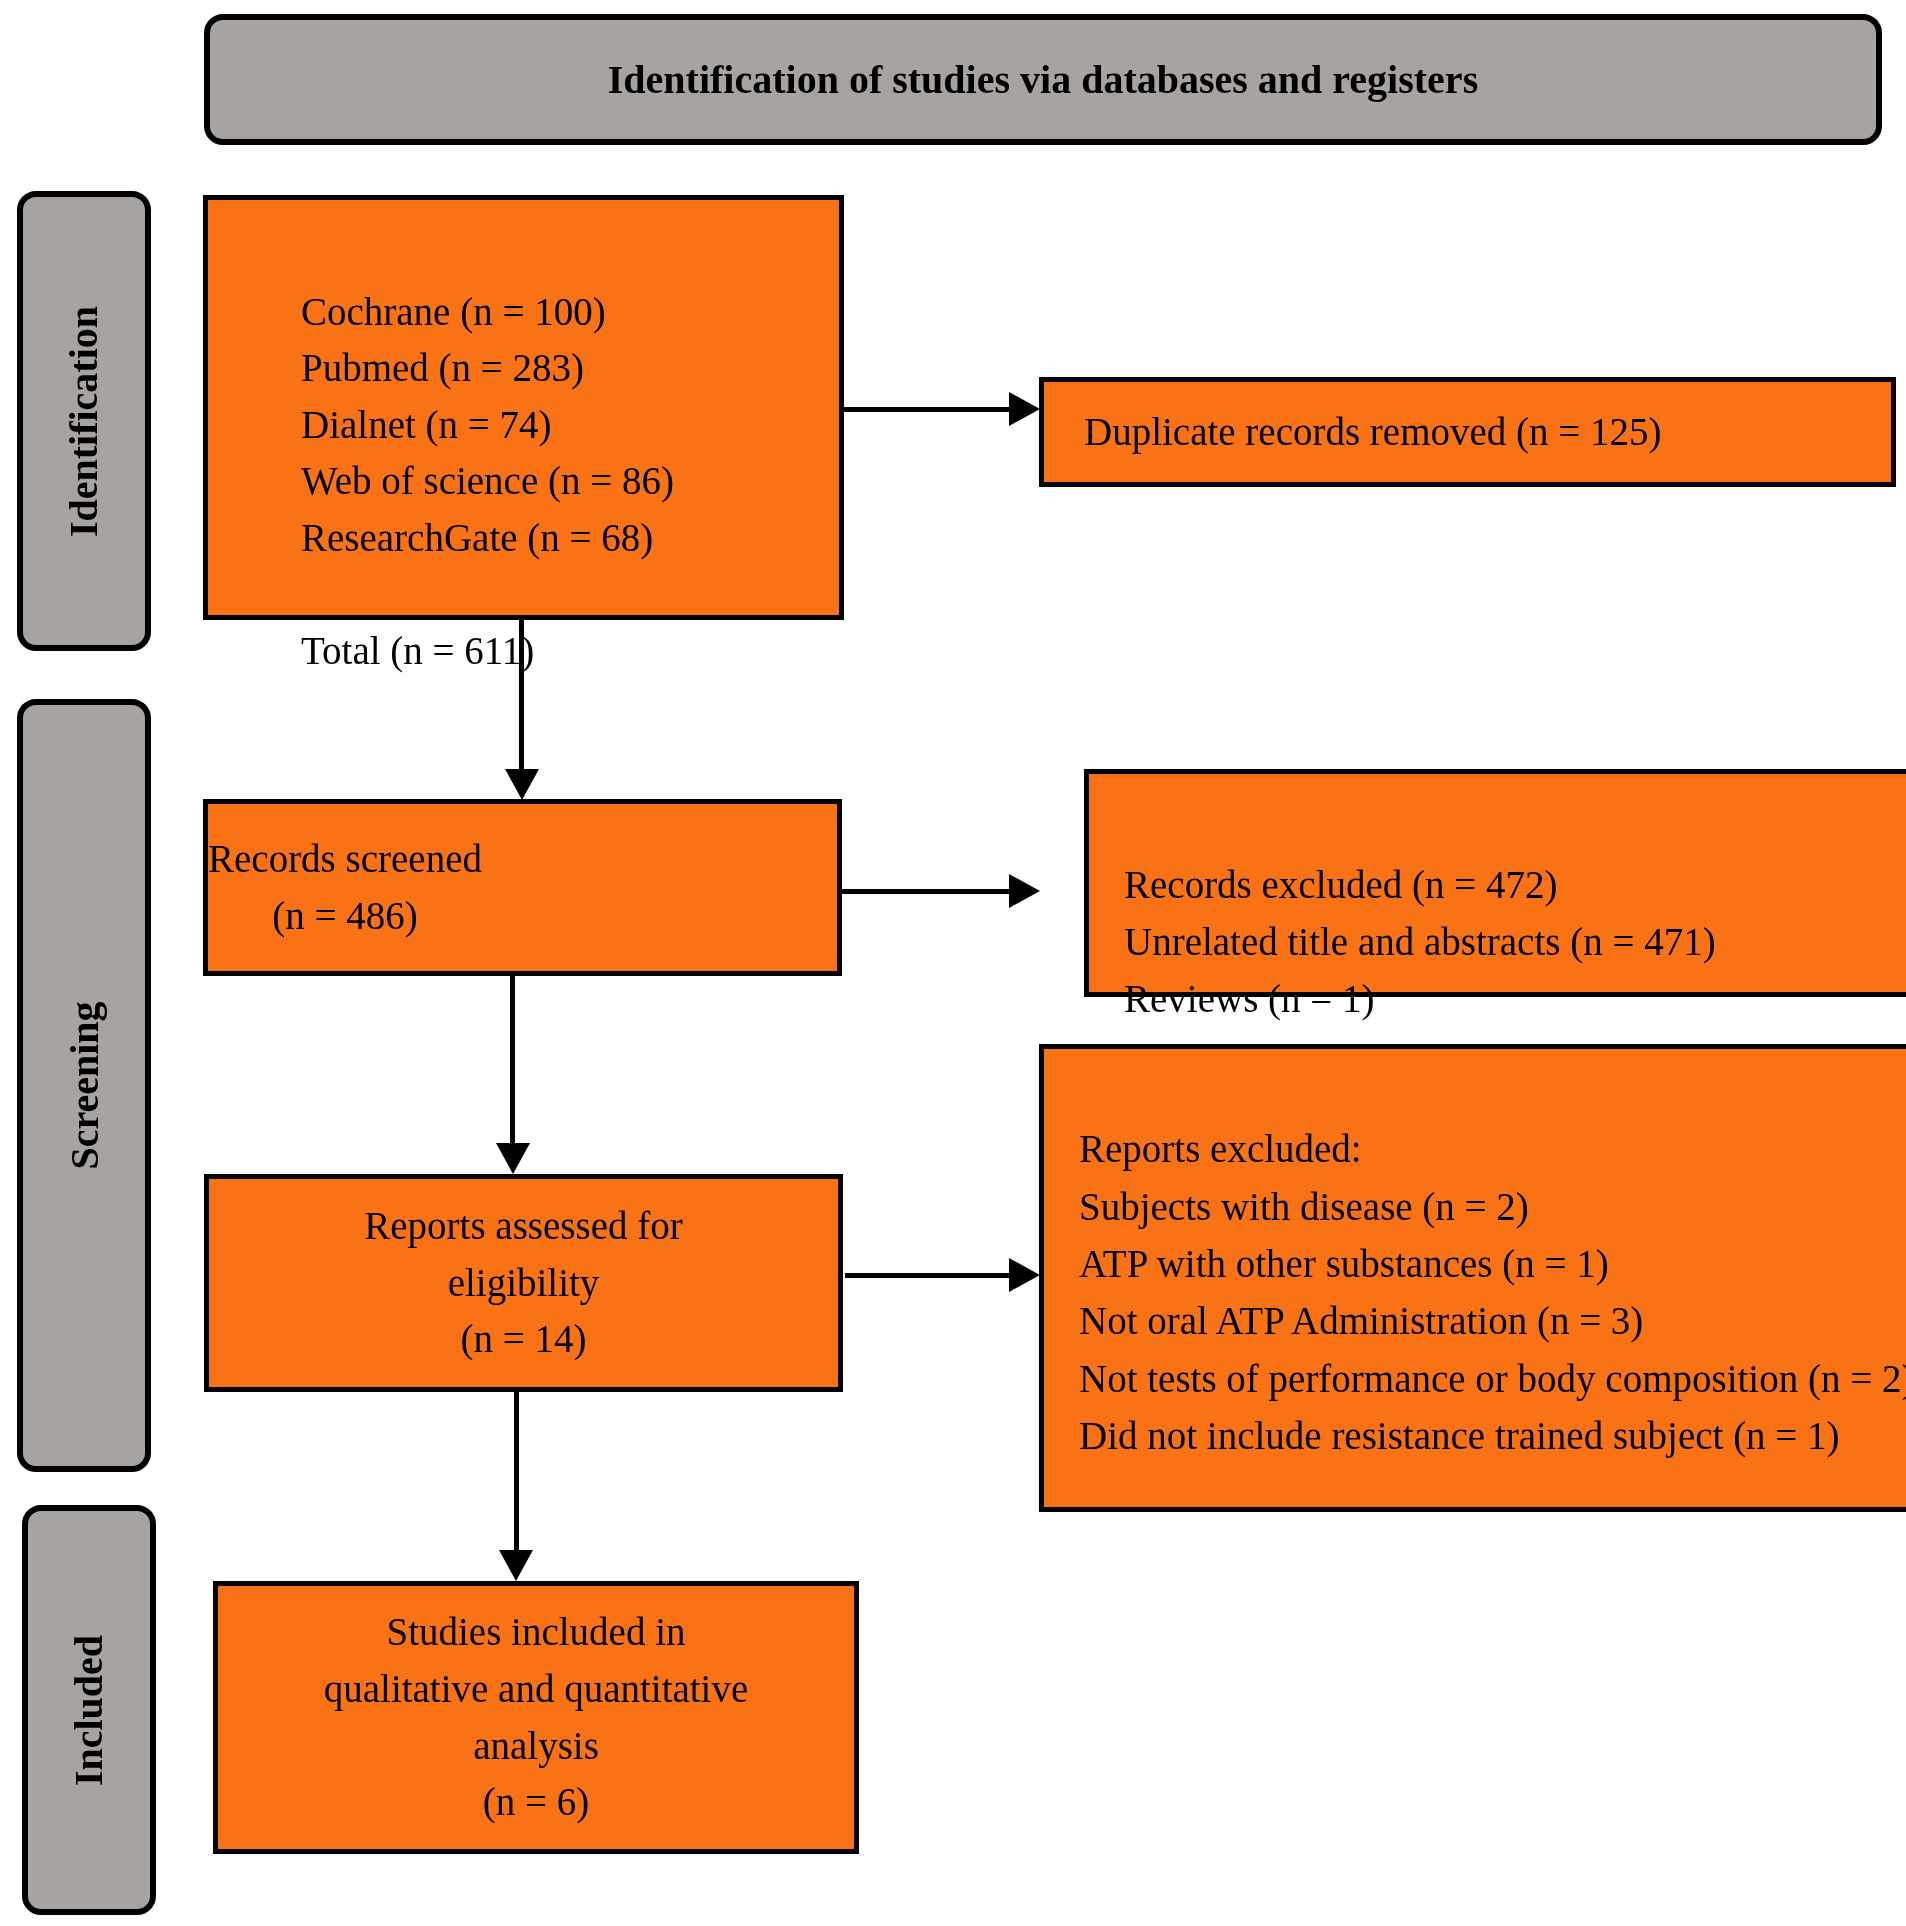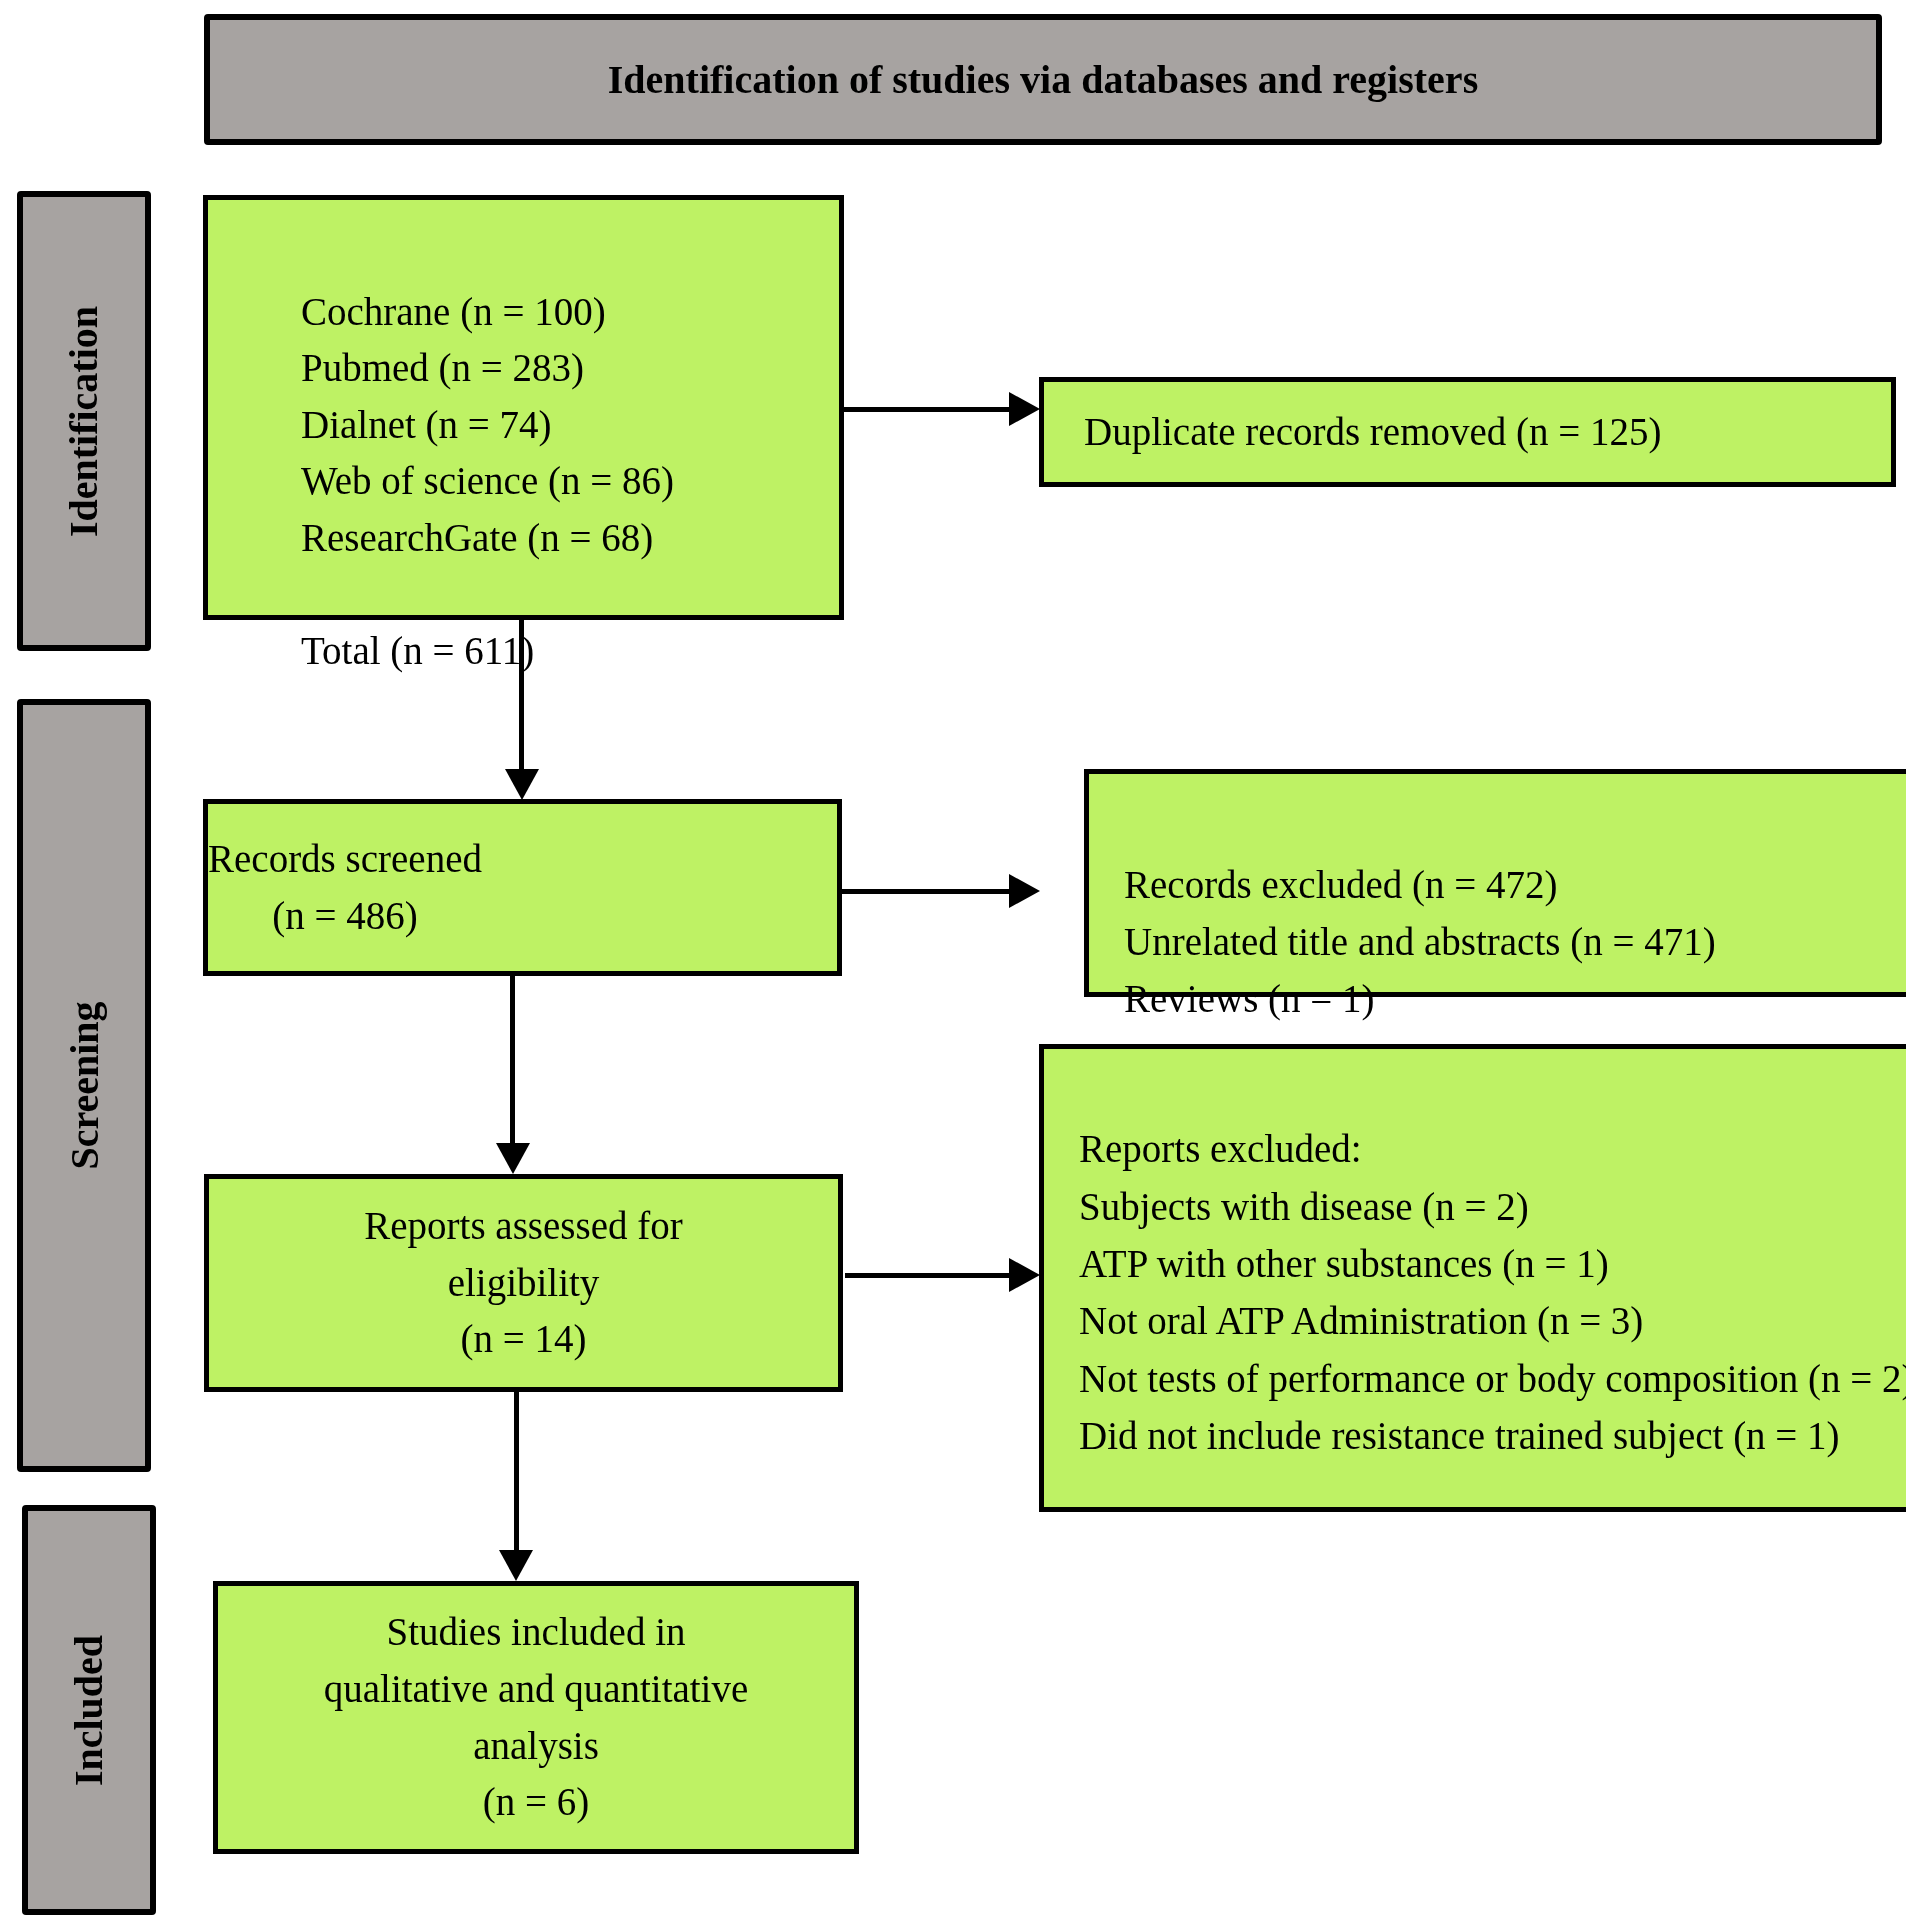--- a/index.html
+++ b/index.html
@@ -14,21 +14,21 @@
     background: #ffffff;
     font-family: "Liberation Serif", "DejaVu Serif", serif;
     color: #000000;
     overflow: hidden;
   }
   
   .gray-round {
     position: absolute;
     background: #a7a3a1;
     border: 6.4px solid #000000;
-    border-radius: 4px;
+    border-radius: 19px;
     box-sizing: border-box;
     display: flex;
     align-items: center;
     justify-content: center;
   }
   .banner {
     left: 204px; top: 14px;
     width: 1678px; height: 131px;
     font-size: 40px;
     font-weight: bold;
@@ -42,21 +42,21 @@
     transform: rotate(-90deg);
     white-space: nowrap;
   }
   .stage-identification { left: 17px; top: 191px;  width: 134px; height: 460px; }
   .stage-screening      { left: 17px; top: 699px; width: 134px; height: 773px; }
   .stage-included       { left: 22px; top: 1505px; width: 134px; height: 410px; }
 
   
   .box {
     position: absolute;
-    background: #bef264;
+    background: #f97316;
     border: 5.2px solid #000000;
     box-sizing: border-box;
     font-size: 39px;
     line-height: 1.45;
     white-space: pre-line;
   }
   .box-databases {
     left: 203px; top: 195px;
     width: 641px; height: 425px;
     padding: 27px 19.3px 19.3px 93px;

